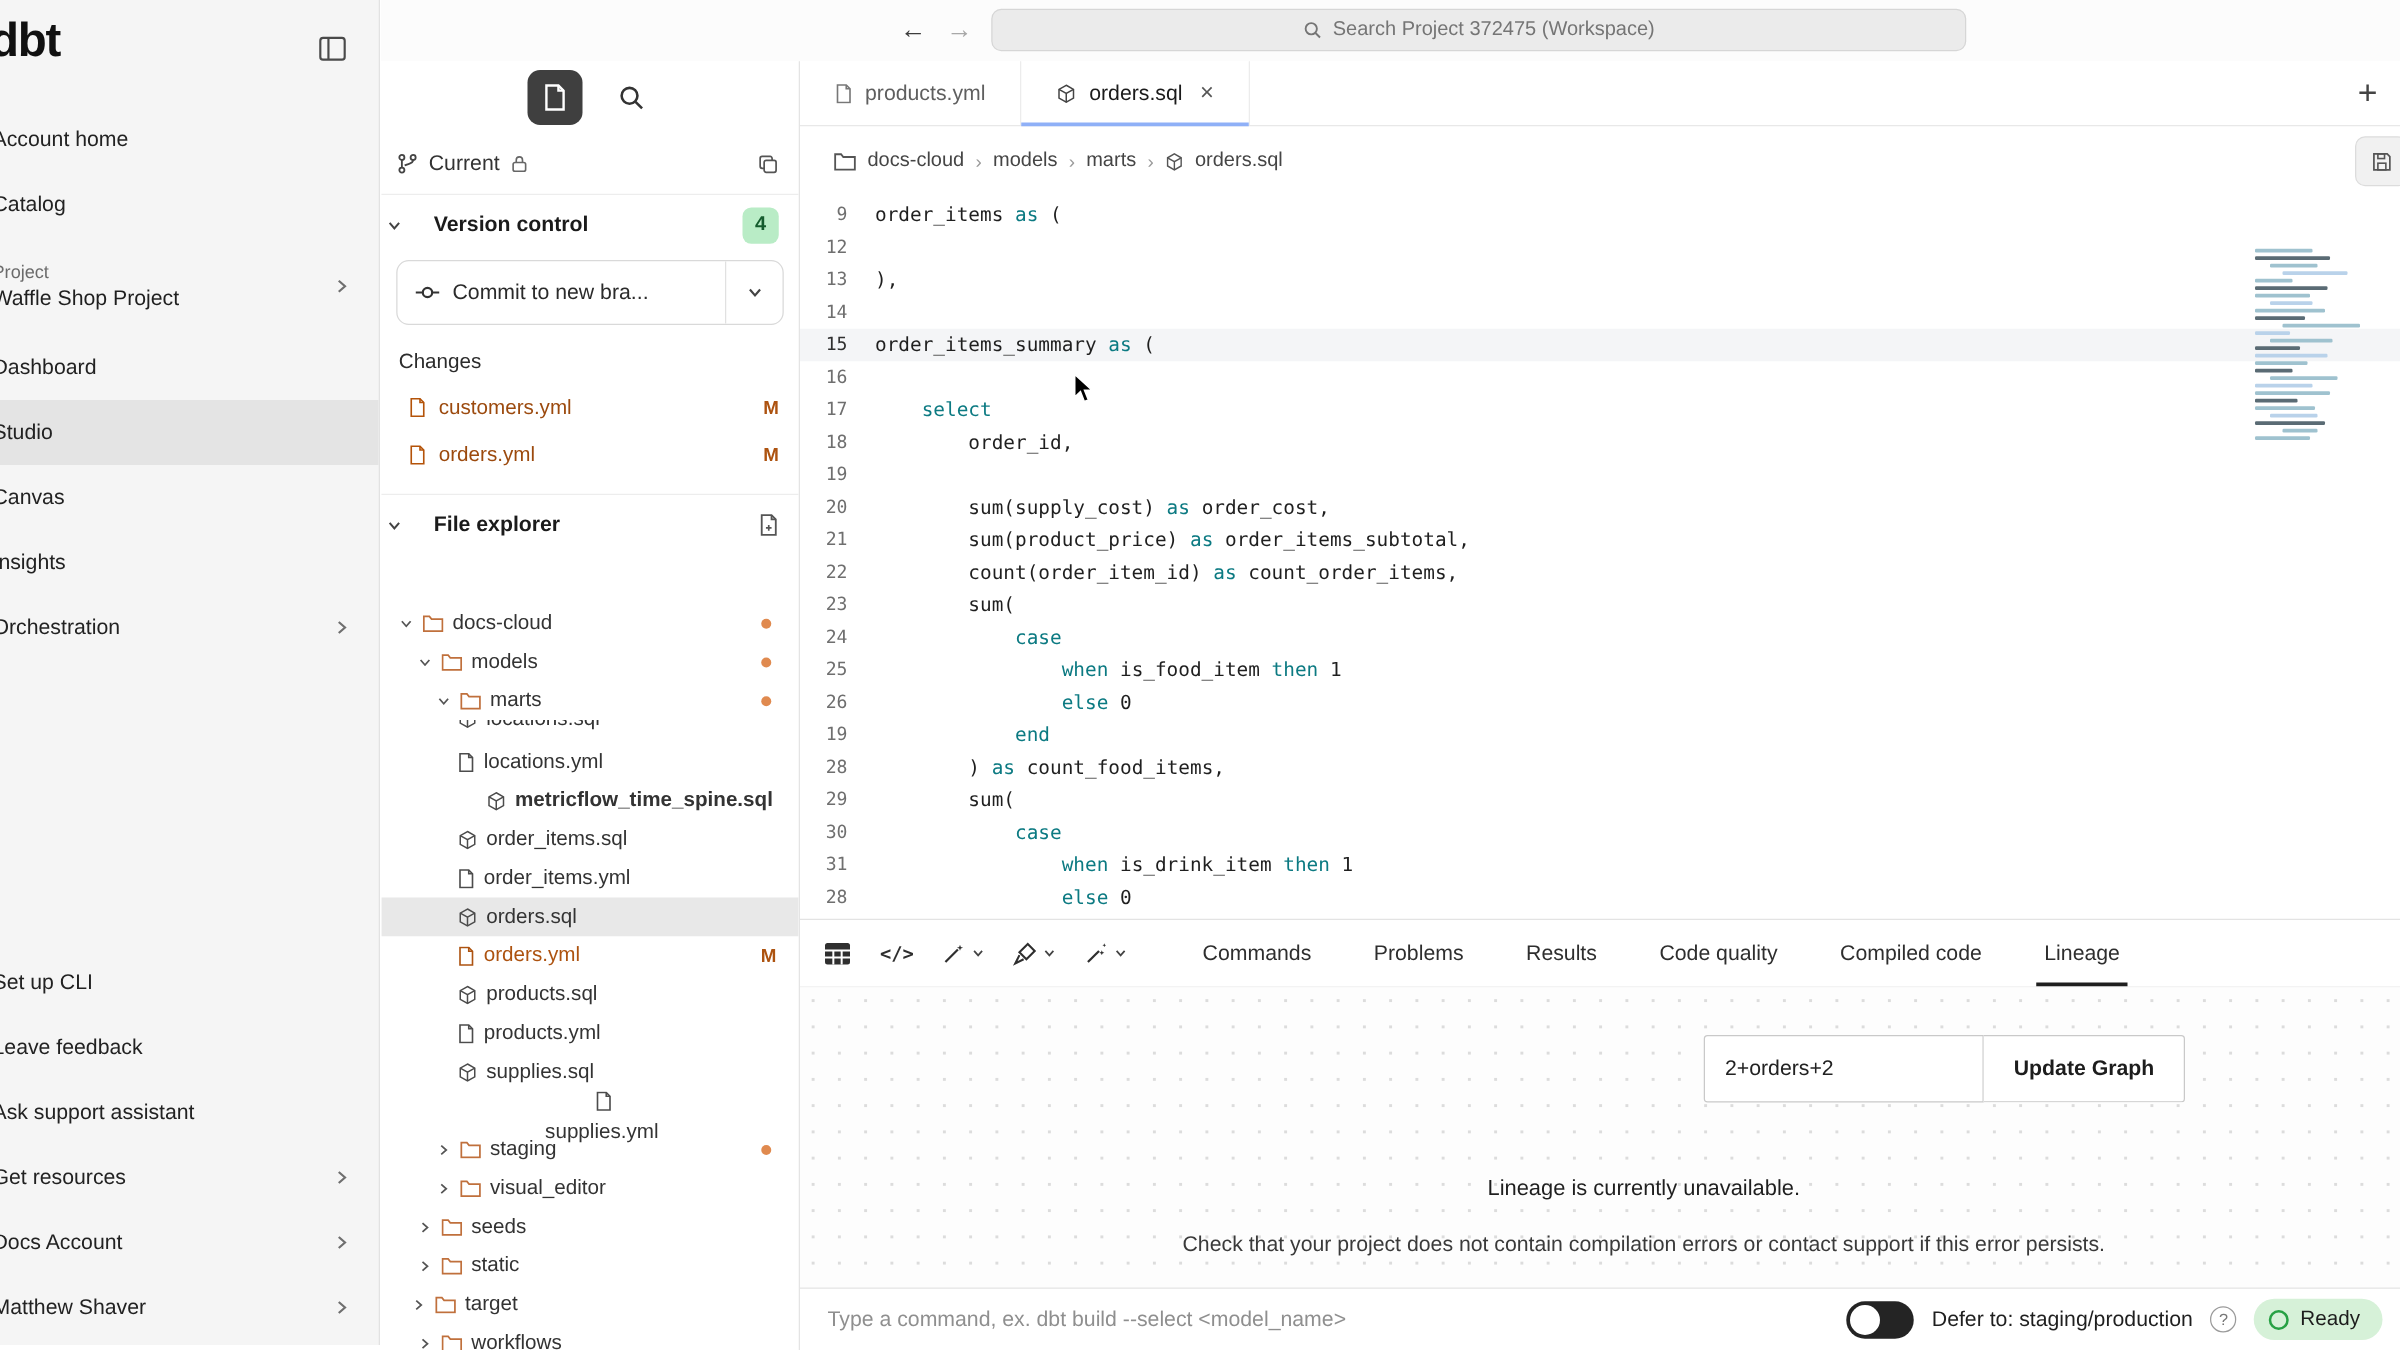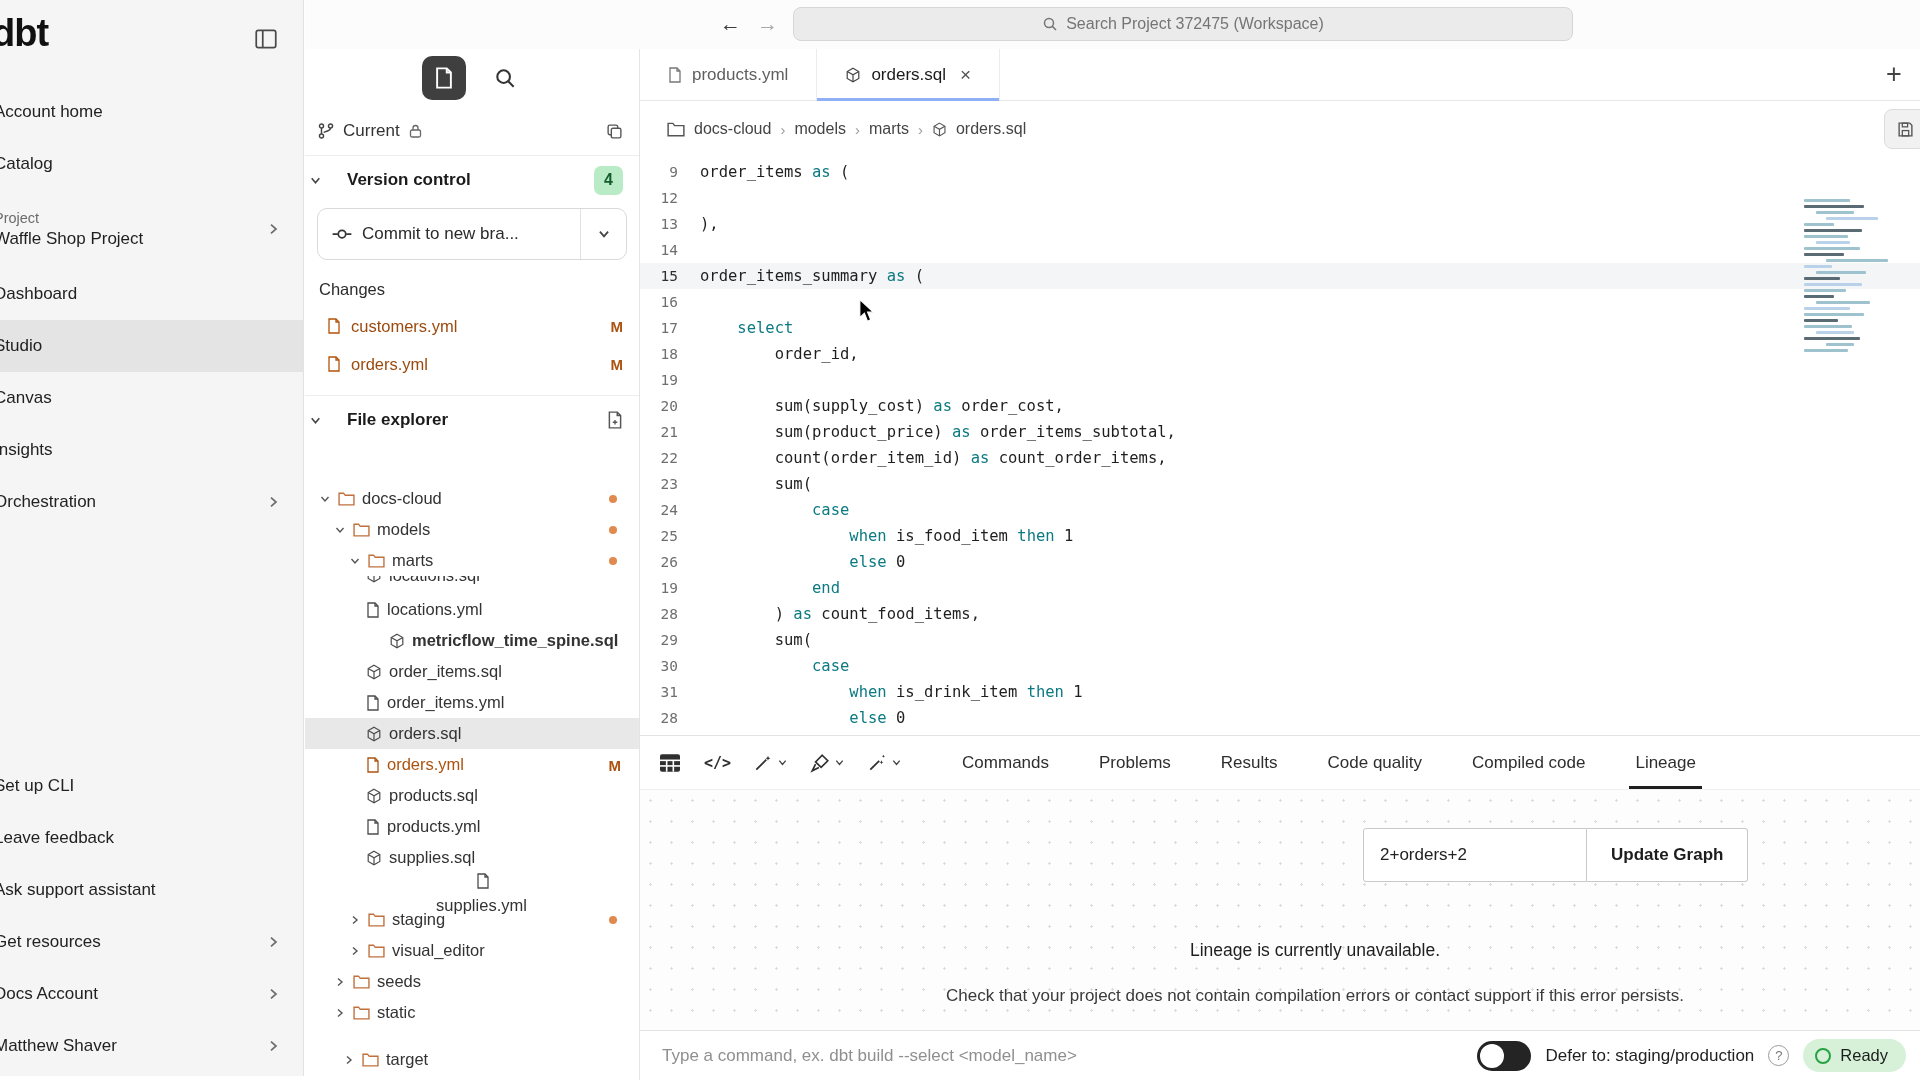--- a/index.html
+++ b/index.html
@@ -515,21 +515,21 @@
               <path d="M4 2.5l4 3.5-4 3.5" fill="none" stroke="#555" stroke-width="1.4"></path>
             </svg>
           </span>
           <span class="ticon">
             <svg width="17" height="15" viewBox="0 0 16 14">
               <path d="M1 2h4.2l1.6 2H15v9H1z" fill="none" stroke="#c0703c" stroke-width="1.3"></path>
             </svg>
           </span>
           <span class="tname">static</span>
         </div>
-        <div class="tree-row" style="padding-left: 38px; margin-top: 16px;">
+        <div class="tree-row" style="padding-left: 24px;">
           <span class="ticon">
             <svg width="12" height="12" viewBox="0 0 12 12">
               <path d="M4 2.5l4 3.5-4 3.5" fill="none" stroke="#555" stroke-width="1.4"></path>
             </svg>
           </span>
           <span class="ticon">
             <svg width="17" height="15" viewBox="0 0 16 14">
               <path d="M1 2h4.2l1.6 2H15v9H1z" fill="none" stroke="#c0703c" stroke-width="1.3"></path>
             </svg>
           </span>

